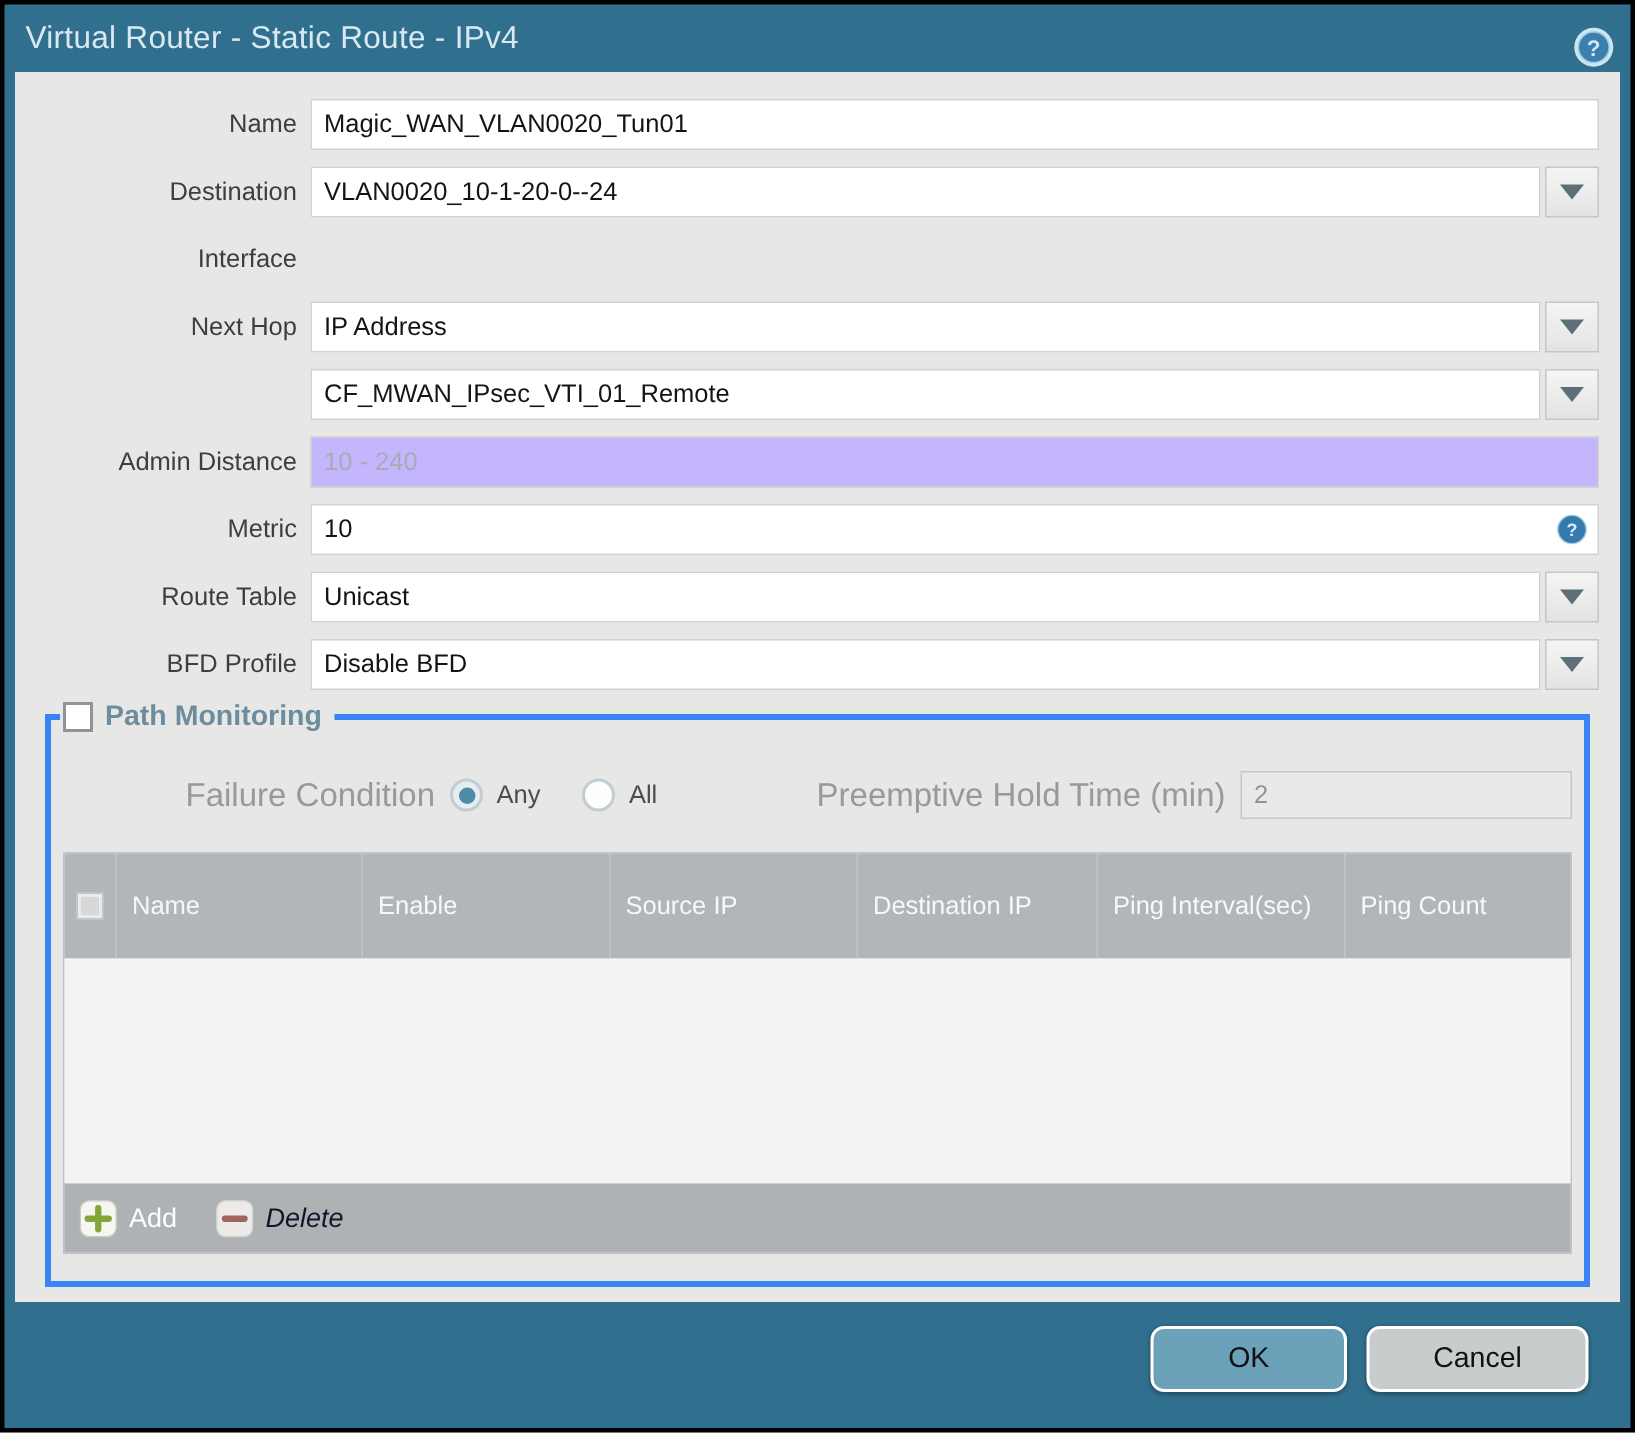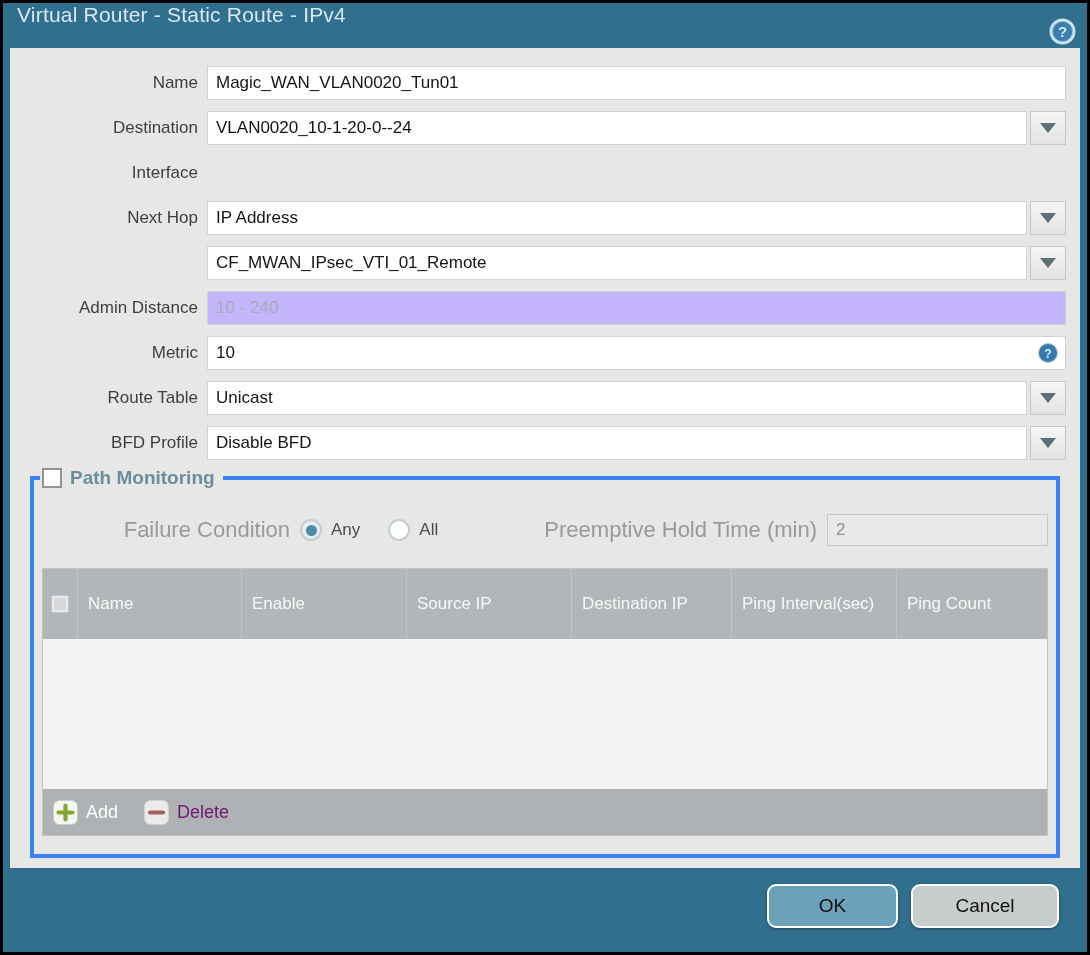--- a/index.html
+++ b/index.html
@@ -10,21 +10,21 @@
     position:relative;
     overflow:hidden;
   }
   .frame {
     position:absolute; left:3px; top:3px; right:3px; bottom:3px;
     background:#306f8e;
   }
   
   .titlebar {
     position:absolute; left:0; top:0; right:0; height:45px;
-    display:flex; align-items:flex-start; padding:0 12px 0 14px;
+    display:flex; align-items:center; padding:0 12px 0 14px;
   }
   .title {
     color:#d9e9f1; font-size:21px; letter-spacing:0.2px;
   }
   .help-icon {
     position:absolute; right:11px; top:15px; width:27px; height:27px;
     cursor:pointer;
   }
   
   .content {
@@ -106,21 +106,21 @@
   .w3{ width:165px; flex:none; } .w4{ width:160px; flex:none; }
   .w5{ width:165px; flex:none; } .w6{ flex:1; }
   .pm-tbody { height:150px; background:#f3f3f2; }
   .pm-tfoot {
     height:46px; background:#aeb2b5; display:flex; align-items:center;
     padding:0 10px; gap:26px;
   }
   .tool-btn { display:flex; align-items:center; gap:8px; cursor:pointer; }
   .tool-btn.disabled { cursor:default; }
   .tool-label { font-size:18px; color:#fdfdfd; }
-  .tool-btn.disabled .tool-label { color:#701a75; }
+  .tool-btn.disabled .tool-label { color:#0f172a;font-style:italic; }
   
   .dialog-buttons {
     position:absolute; right:28px; bottom:24px; display:flex; gap:13px;
   }
   .btn {
     height:44px; border:2px solid #ffffff; border-radius:9px;
     font-family:"Liberation Sans", sans-serif; font-size:19px; color:#111;
     cursor:pointer; box-shadow:0 1px 3px rgba(0,0,0,0.35);
   }
   .btn-ok { width:131px; background:#6ba1b9; }

